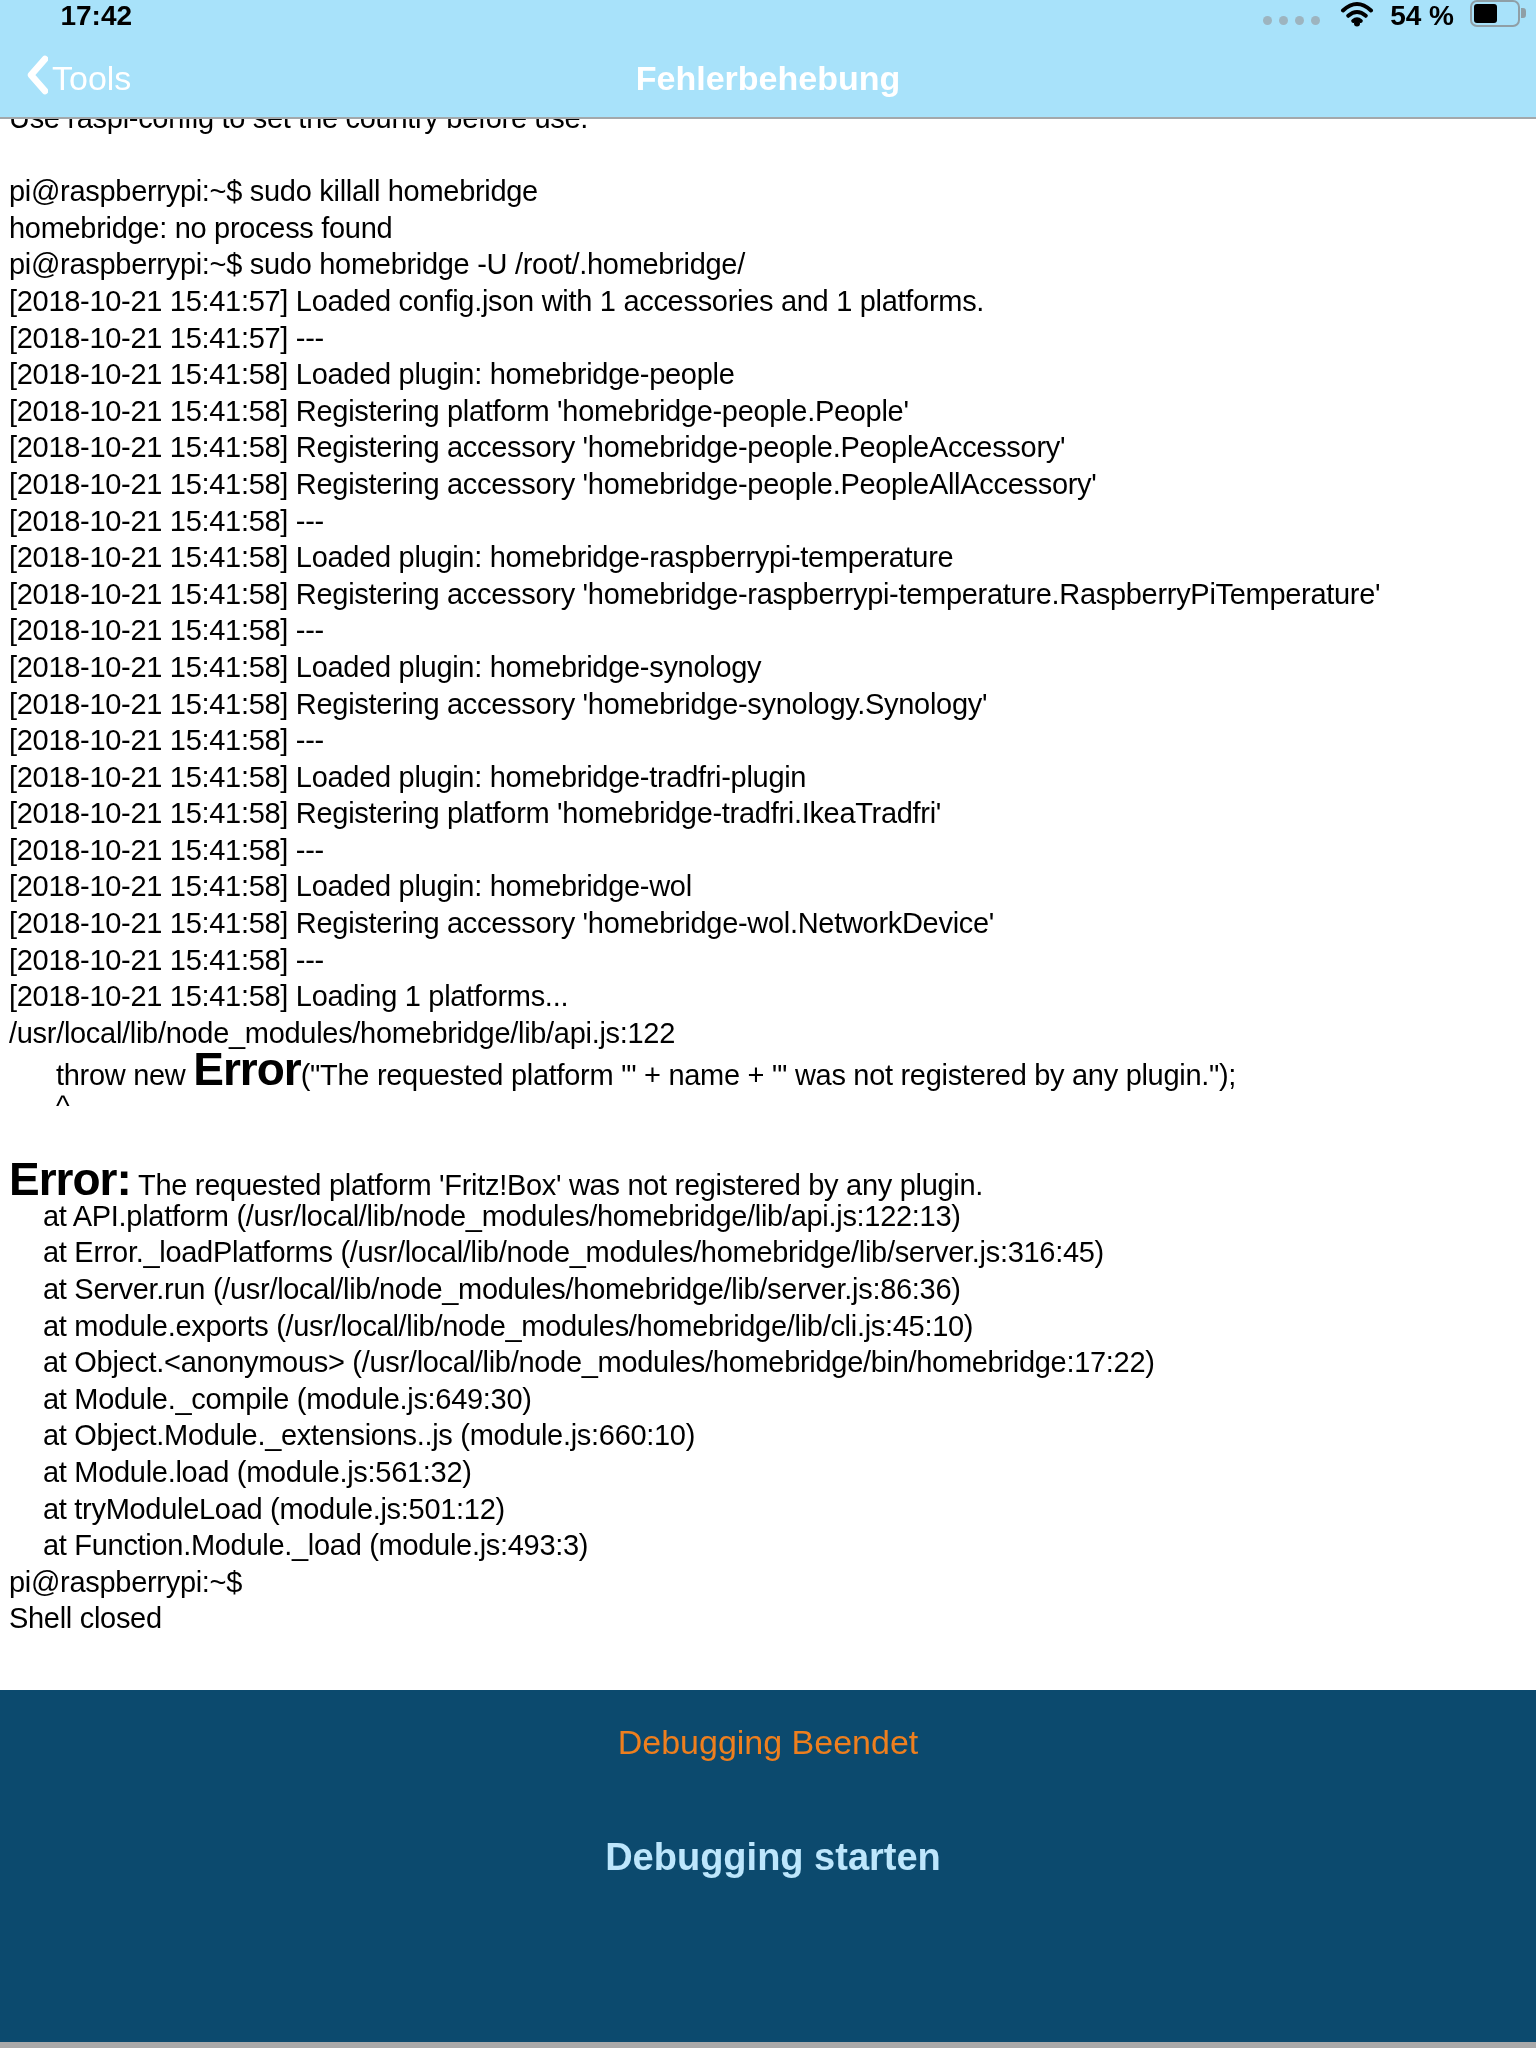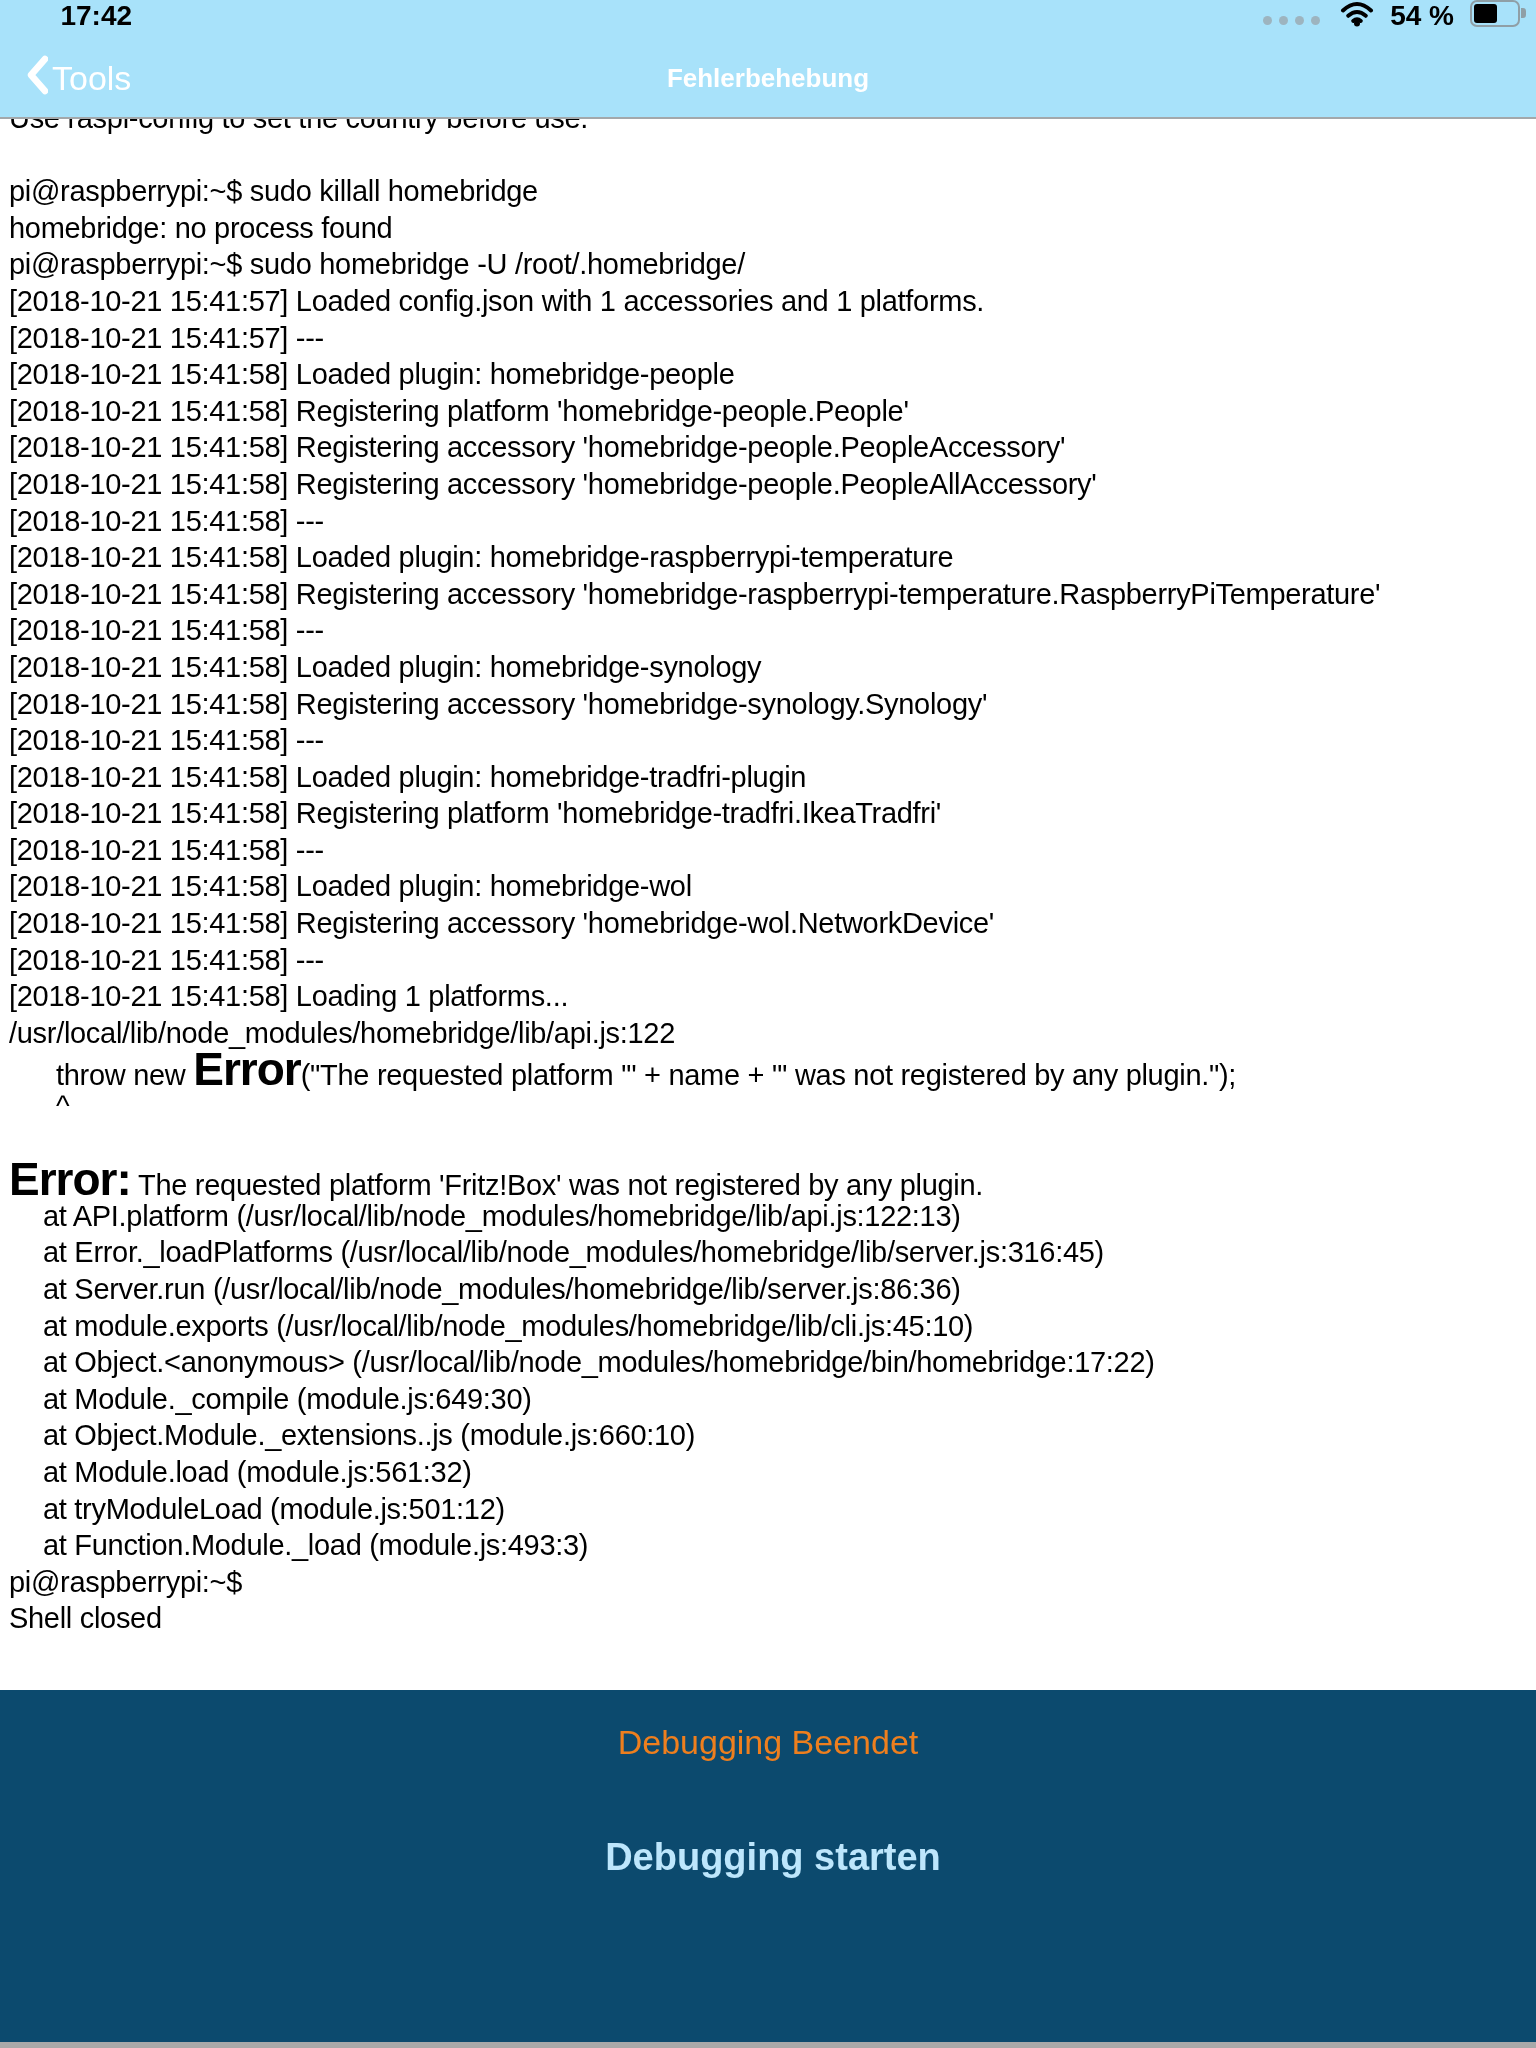--- a/index.html
+++ b/index.html
@@ -20,21 +20,21 @@
   .bat-fill{position:absolute;left:0;top:0;bottom:0;width:54%;background:#000;border-radius:3px;}
   .bat-nub{position:absolute;right:-8px;top:6px;width:5px;height:10px;background:#8f9fa6;
            border-radius:0 3px 3px 0;}
 
   
   .navbar{position:absolute;top:40px;left:0;right:0;height:77px;background:#a8e2fa;
           border-bottom:2px solid #a3a8ab;}
   .back{position:absolute;left:26px;top:0;height:77px;display:flex;align-items:center;gap:4px;
         color:#fff;font-size:34px;cursor:pointer;}
   .nav-title{position:absolute;left:0;right:0;top:0;height:77px;display:flex;align-items:center;
-             justify-content:center;color:#fff;font-size:26px;font-weight:600;pointer-events:none;}
+             justify-content:center;color:#fff;font-size:34px;font-weight:600;pointer-events:none;}
 
   
   .log-area{position:absolute;top:119px;left:0;right:0;bottom:358px;background:#fff;
             overflow:hidden;padding-left:9px;}
   .log-line{height:36.6px;line-height:36.6px;font-size:29px;color:#000;white-space:pre;
             letter-spacing:-0.3px;}
   .log-line.clip{margin-top:-19px;}
   .log-line.i1{padding-left:47px;}
   .log-line.i2{padding-left:34px;}
   .big{font-size:46px;font-weight:700;line-height:36.6px;letter-spacing:-1px;}

